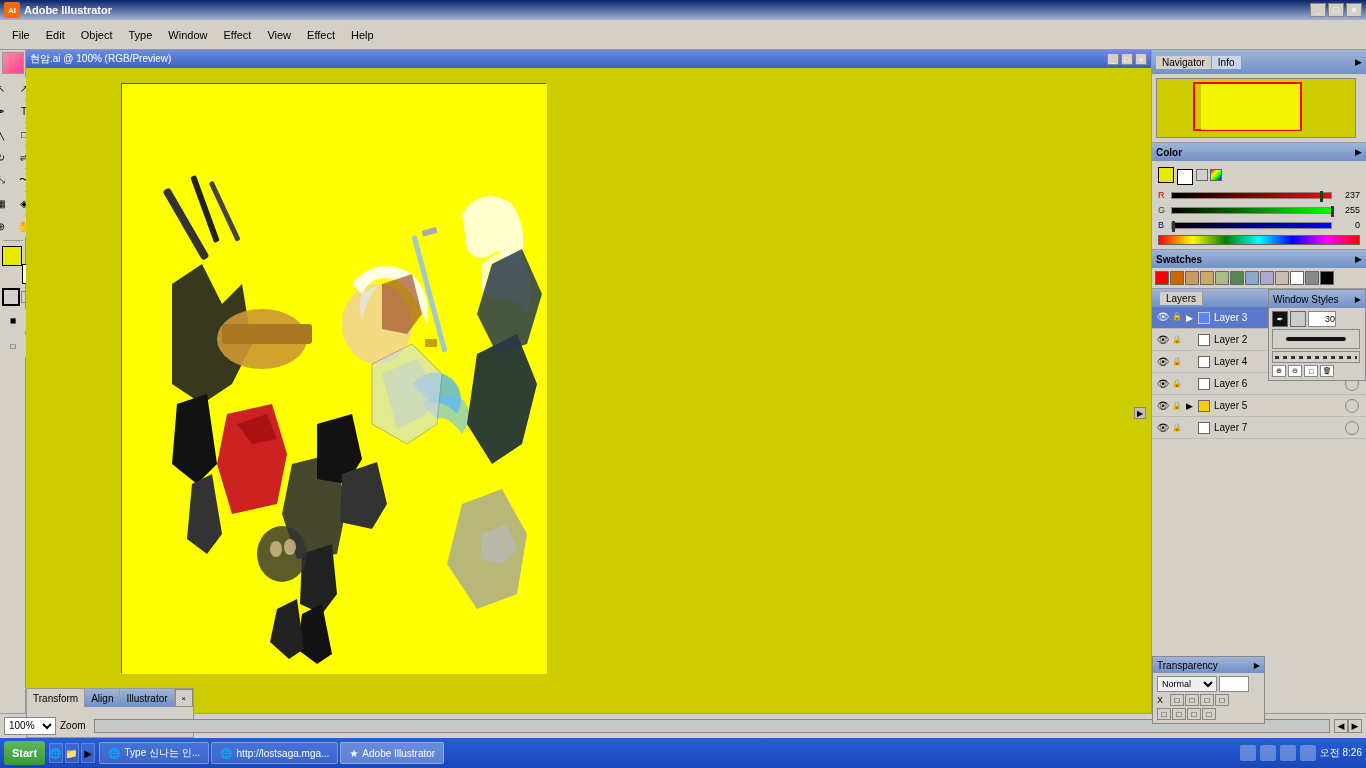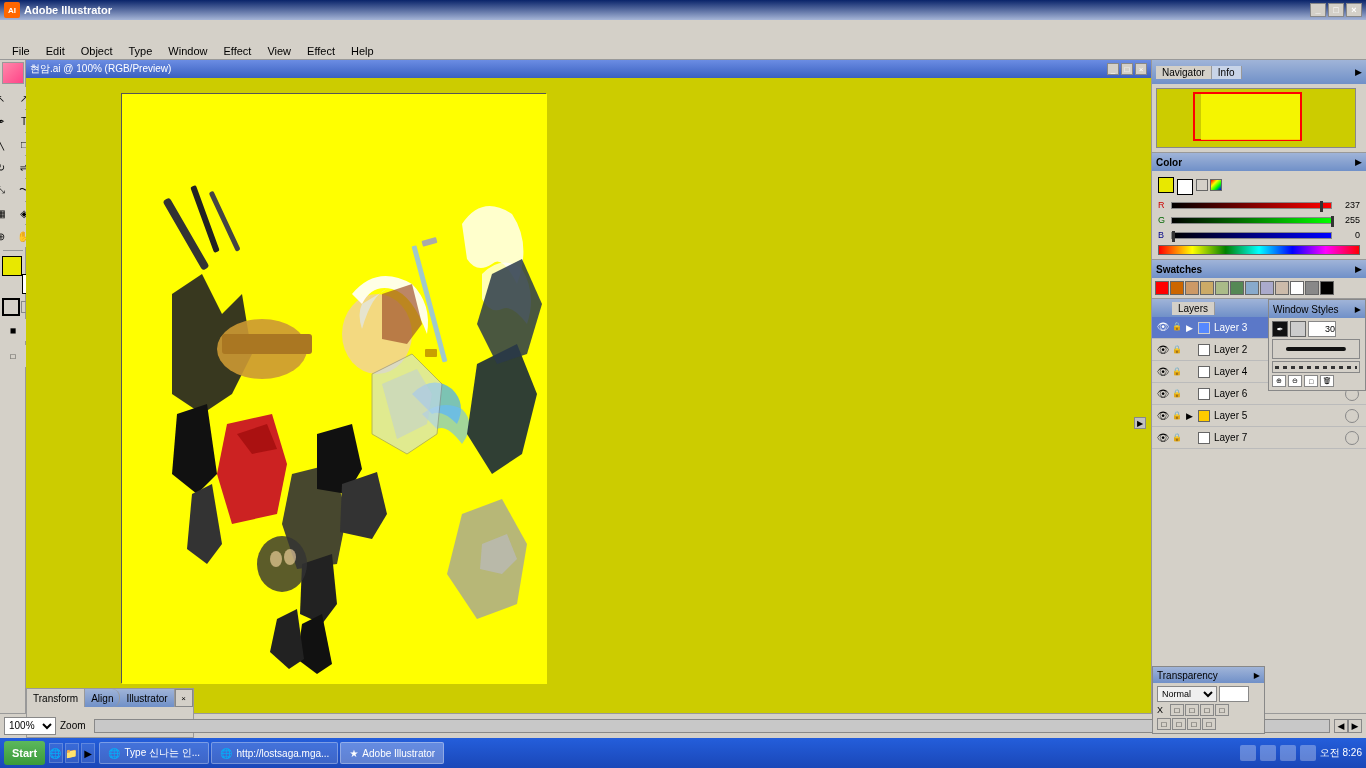--- a/index.html
+++ b/index.html
@@ -15,24 +15,24 @@
       color: white;
       font-size: 11px;
       font-weight: bold;
     }
     .title-bar-icon { width: 16px; height: 16px; margin-right: 4px; background: #ff6600; border-radius: 2px; display: flex; align-items: center; justify-content: center; font-size: 8px; color: white; }
     .title-bar-controls { margin-left: auto; display: flex; gap: 2px; }
     .title-btn { width: 16px; height: 14px; background: #d4d0c8; border: 1px solid #888; font-size: 9px; display: flex; align-items: center; justify-content: center; cursor: pointer; }
 
     
     .menu-bar {
-      height: 40px;
+      height: 30px;
       background: #d4d0c8;
       display: flex;
-      align-items: flex-end;
+      align-items: center;
       padding: 0 4px;
       border-bottom: 1px solid #999;
     }
     .menu-item { padding: 2px 8px; font-size: 11px; cursor: pointer; color: #000; }
 
     
     .main-area {
       display: flex;
       height: calc(768px - 42px - 30px);
     }
@@ -367,21 +367,21 @@
         <div style="width:14px;height:14px;background:#88aacc;border:1px solid #666;"></div>
         <div style="width:14px;height:14px;background:#aaaacc;border:1px solid #666;"></div>
         <div style="width:14px;height:14px;background:#ccbbaa;border:1px solid #666;"></div>
         <div style="width:14px;height:14px;background:#ffffff;border:1px solid #666;"></div>
         <div style="width:14px;height:14px;background:#888888;border:1px solid #666;"></div>
         <div style="width:14px;height:14px;background:#000000;border:1px solid #666;"></div>
       </div>
     </div>
 
     <div style="flex:1; display:flex; flex-direction:column; min-height:200px; position:relative;">
-      <div style="height:18px; background:linear-gradient(to bottom,#a0b4d8,#7090c8); display:flex; align-items:center; padding:0 20px; font-size:11px;">
+      <div style="height:18px; background:linear-gradient(to bottom,#a0b4d8,#7090c8); display:flex; align-items:center; padding:0 8px; font-size:11px;">
         <span class="panel-tab active" style="padding:1px 6px; font-size:10px; background:#d4d0c8; border-right:1px solid #999;">Layers</span>
         <div style="margin-left:auto; display:flex; gap:2px;">
           <div style="width:12px;height:12px;background:#c8c8c8;border:1px solid #888;font-size:8px;display:flex;align-items:center;justify-content:center;">▶</div>
           <div style="width:12px;height:12px;background:#c8c8c8;border:1px solid #888;font-size:8px;display:flex;align-items:center;justify-content:center;">≡</div>
           <div style="width:12px;height:12px;background:#c8c8c8;border:1px solid #888;font-size:8px;display:flex;align-items:center;justify-content:center;">≡</div>
         </div>
       </div>
 
       <div style="position:absolute; top:0; right:0; width:98px; background:#d4d0c8; border:1px solid #888; z-index:10;">
         <div style="height:18px; background:linear-gradient(to bottom,#a0b4d8,#7090c8); display:flex; align-items:center; padding:0 4px; font-size:10px;">
@@ -510,21 +510,21 @@
     </div>
   </div>
 
 </div>
 
 <div style="position:absolute; bottom:30px; left:0; right:0; height:25px; background:#d4d0c8; border-top:1px solid #999; display:flex; align-items:center;">
 
   <div style="position:absolute; bottom:0; left:26px; height:50px; background:#d4d0c8; border:1px solid #999;">
     <div style="height:18px; background:linear-gradient(to bottom,#a0b4d8,#7090c8); display:flex; align-items:stretch;">
       <span style="padding:1px 6px; font-size:10px; cursor:pointer; border-right:1px solid #999; background:#d4d0c8; display:flex;align-items:center;">Transform</span>
-      <span style="padding:1px 6px; font-size:10px; cursor:pointer; border-right:1px solid #999; display:flex;align-items:center;border-radius:8px;">Align</span>
+      <span style="padding:1px 6px; font-size:10px; cursor:pointer; border-right:1px solid #999; display:flex;align-items:center;">Align</span>
       <span style="padding:1px 6px; font-size:10px; cursor:pointer; border-right:1px solid #999; display:flex;align-items:center;">Illustrator</span>
       <div style="width:18px;height:18px;border:1px solid #888;background:#d4d0c8;font-size:8px;display:flex;align-items:center;justify-content:center;cursor:pointer;">×</div>
     </div>
   </div>
 
   <div style="display:flex;align-items:center;padding:0 4px;position:absolute;bottom:0;left:0;right:0;height:25px;">
     <select style="width:52px;height:18px;font-size:10px;background:white;border:1px solid #888;">
       <option>100%</option>
     </select>
     <span style="font-size:10px;padding:0 4px;">Zoom</span>

